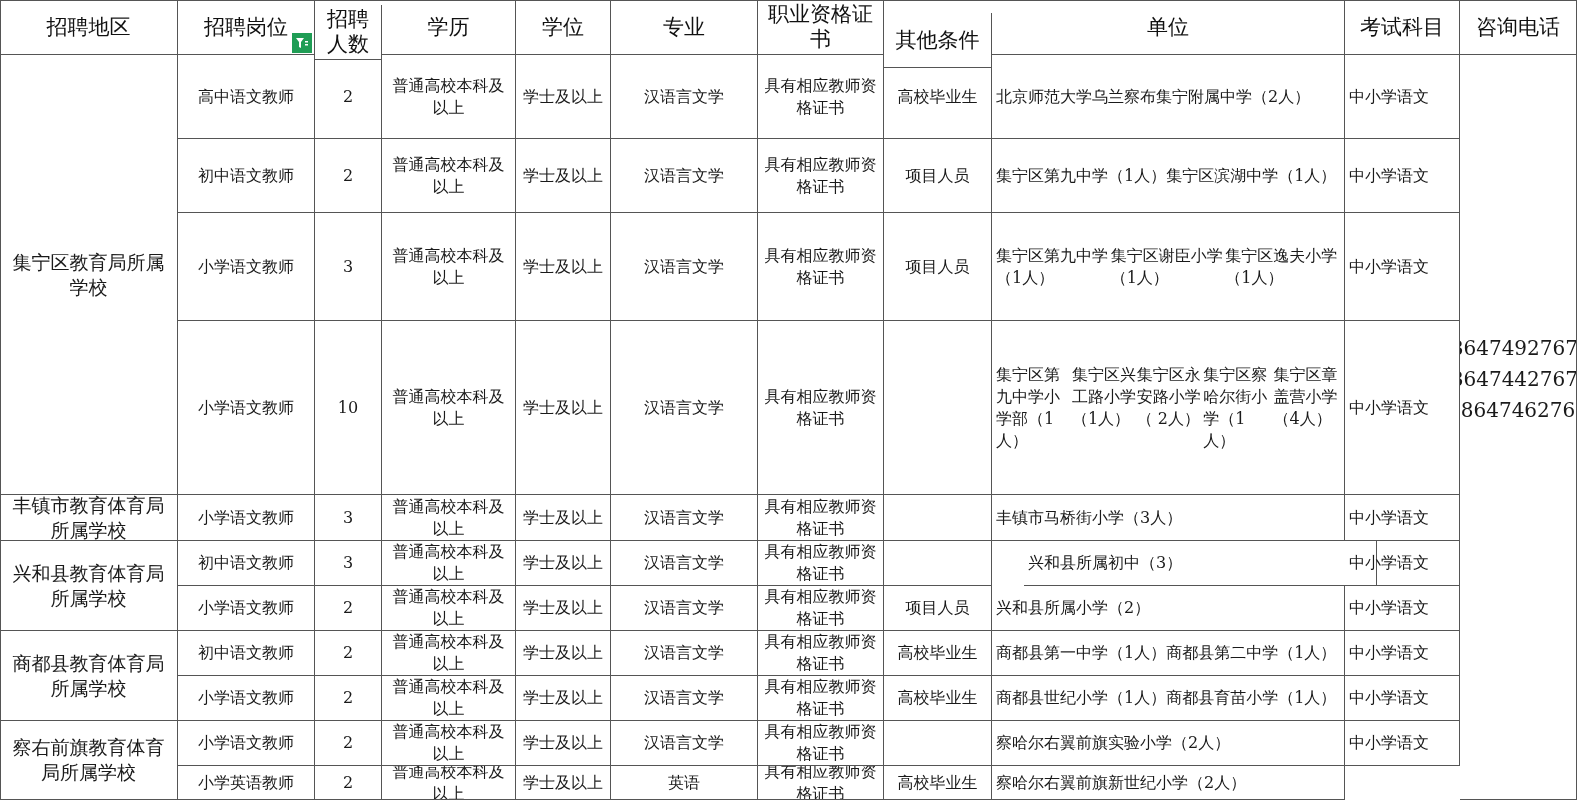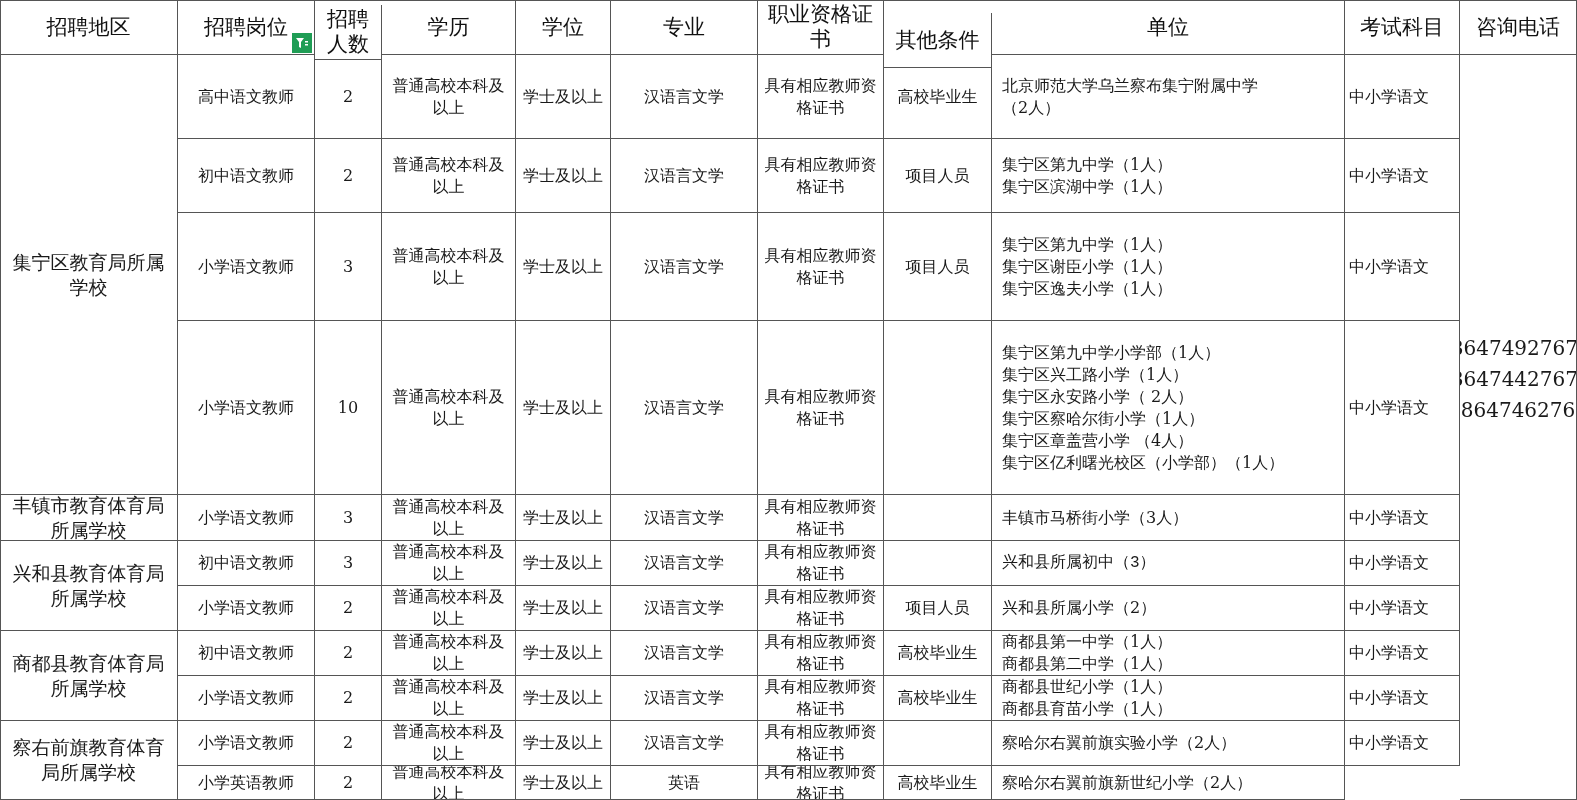--- a/index.html
+++ b/index.html
@@ -7,21 +7,21 @@
          font-family: "DejaVu Serif", "Liberation Serif", serif; color:#1a1a1a; }
   .grid { position:absolute; left:0; top:0; }
   .cell { position:absolute; box-sizing:border-box; display:flex; align-items:center;
           justify-content:center; text-align:center; font-size:16px; line-height:22px;
           border-right:1px solid #555; border-bottom:1px solid #555; overflow:hidden;
           padding:0 4px; }
   .cell.left { justify-content:flex-start; text-align:left; padding-left:4px; }
   .cell.hdr { font-size:21px; line-height:25px; color:#111; font-weight:normal; }
   .cell.region { font-size:19px; line-height:25px; }
   .cell.phone { font-size:20px; line-height:31px; align-items:flex-start; padding-top:278px; }
-  .lines { display:flex; flex-direction:column;margin-left:6px; }
+  .lines { display:flex; flex-direction:row; }
   .filter-icon { position:absolute; left:292px; top:33px; width:20px; height:20px;
                  background:#1f9d55; display:flex; align-items:center; justify-content:center; }
   .topline { position:absolute; left:0; top:0; width:1577px; height:1px; background:#555; }
   .leftline { position:absolute; left:0; top:0; width:1px; height:800px; background:#555; }
 </style>
 </head>
 <body>
 
 <div class="topline"></div>
 <div class="leftline"></div>
@@ -193,21 +193,20 @@
     <div class="cell " style="left: 884px; top: 321px; width: 108px; height: 174px;">
       <span></span>
     </div>
     <div class="cell left" style="left: 992px; top: 321px; width: 353px; height: 174px;">
       <div class="lines">
         <span>集宁区第九中学小学部（1人）</span>
         <span>集宁区兴工路小学（1人）</span>
         <span>集宁区永安路小学（ 2人）</span>
         <span>集宁区察哈尔街小学（1人）</span>
         <span>集宁区章盖营小学 （4人）</span>
-        <span>集宁区亿利曙光校区（小学部）（1人）</span>
       </div>
     </div>
     <div class="cell left" style="left: 1345px; top: 321px; width: 115px; height: 174px;">
       <span>中小学语文</span>
     </div>
     <div class="cell " style="left: 178px; top: 495px; width: 137px; height: 46px;">
       <span>小学语文教师</span>
     </div>
     <div class="cell " style="left: 315px; top: 495px; width: 67px; height: 46px;">
       <span>3</span>
@@ -249,21 +248,21 @@
     </div>
     <div class="cell " style="left: 611px; top: 541px; width: 147px; height: 45px;">
       <span>汉语言文学</span>
     </div>
     <div class="cell " style="left: 758px; top: 541px; width: 126px; height: 45px;">
       <span>具有相应教师资格证书</span>
     </div>
     <div class="cell " style="left: 884px; top: 541px; width: 108px; height: 45px;">
       <span></span>
     </div>
-    <div class="cell left" style="left: 992px; top: 541px; width: 353px; height: 45px; font-family: Liberation Mono, monospace;">
+    <div class="cell left" style="left: 1024px; top: 541px; width: 353px; height: 45px;">
       <div class="lines">
         <span>兴和县所属初中（3）</span>
       </div>
     </div>
     <div class="cell left" style="left: 1345px; top: 541px; width: 115px; height: 45px;">
       <span>中小学语文</span>
     </div>
     <div class="cell " style="left: 178px; top: 586px; width: 137px; height: 45px;">
       <span>小学语文教师</span>
     </div>

